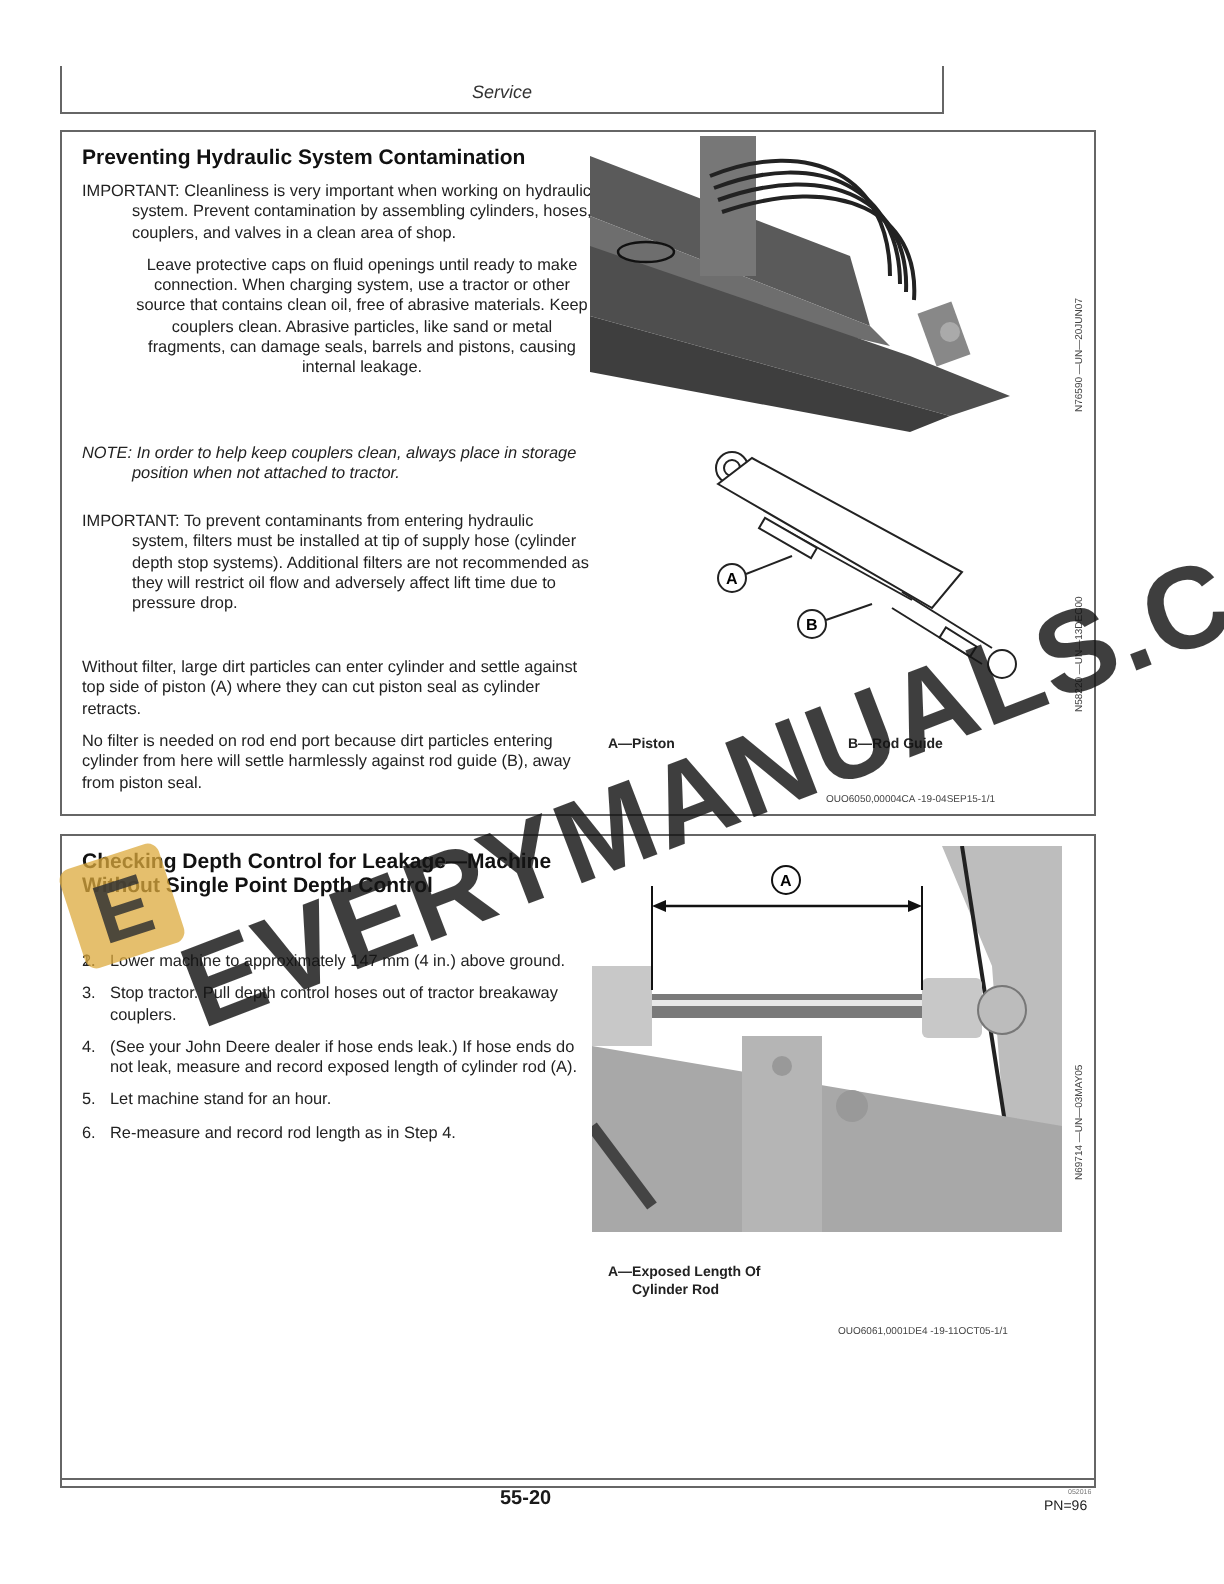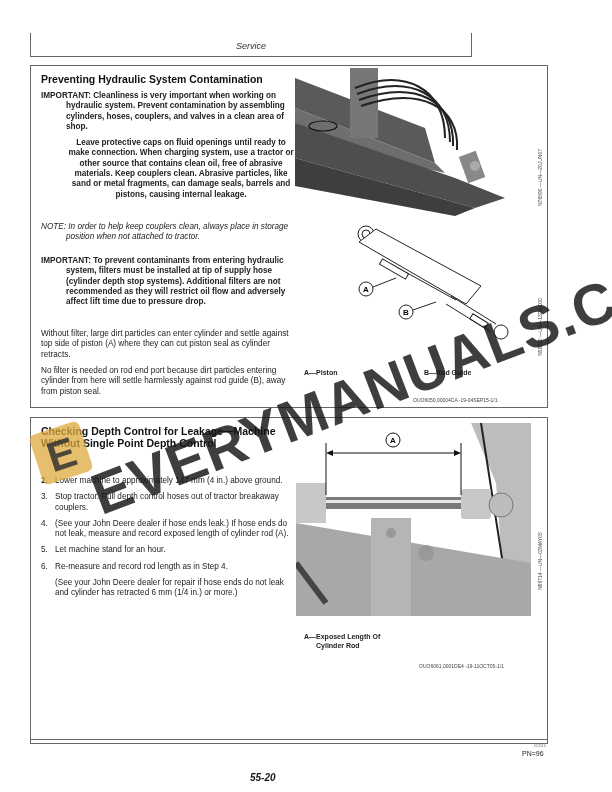--- a/index.html
+++ b/index.html
@@ -7,32 +7,32 @@
          font-family:"Liberation Sans", sans-serif; color:#1a1a1a; }
   .abs { position:absolute; }
   .header-box { left:30px; top:33px; width:442px; height:24px;
                 border-left:1px solid #666; border-right:1px solid #666; border-bottom:1px solid #666; box-sizing:border-box; }
   .header-title { position:absolute; left:0; right:0; top:8px; text-align:center; font-style:italic; font-size:9px; color:#333; }
   .section { left:30px; width:518px; border:1px solid #666; box-sizing:border-box; }
   .s1 { top:65px; height:343px; }
   .s2 { top:417px; height:327px; }
   .sec-title { position:absolute; font-weight:bold; font-size:10.5px; line-height:12px; color:#111; }
   .txt { position:absolute; font-size:8.2px; line-height:10.3px; color:#222; }
-  .bold { font-weight:bold; }
+  .bold { font-weight:normal; }
   .ital { font-style:italic; }
   .indent { padding-left:25px; text-indent:-25px; }
   .para { margin:0 0 6px 0; }
   .olist { margin:0; padding:0; list-style:none; }
   .olist li { position:relative; padding-left:14px; margin-bottom:6px; }
   .olist li .num { position:absolute; left:0; top:0; }
   .vert-id { position:absolute; font-size:5px; color:#444; transform:rotate(-90deg); transform-origin:left top; white-space:nowrap; }
   .ref-id { position:absolute; font-size:5px; color:#444; white-space:nowrap; }
   .caption { position:absolute; font-size:7px; font-weight:bold; line-height:9px; color:#222; }
   .footer-line { left:30px; top:739px; width:517px; height:0; border-top:1px solid #666; }
-  .page-num { left:250px; top:772px; font-weight:bold; font-size:10px;font-style:italic; }
+  .page-num { left:250px; top:744px; font-weight:bold; font-size:10px; }
   .pn { left:522px; top:750px; font-size:7px; color:#222; }
   .pn-small { left:534px; top:744px; font-size:3.5px; color:#777; }
   .watermark { position:absolute; left:60px; top:300px; font-family:"Liberation Sans", sans-serif; font-weight:bold;
                font-size:58px; color:rgba(20,20,20,0.82); transform:rotate(-21deg); transform-origin:left top; letter-spacing:1px; white-space:nowrap; }
   .wm-logo { position:absolute; left:35px; top:427px; width:52px; height:52px; background:rgba(220,170,60,0.75);
              border-radius:6px; transform:rotate(-18deg); }
   .wm-logo span { position:absolute; left:12px; top:4px; font-size:42px; font-weight:bold; color:rgba(50,50,50,0.85); }
 </style>
 </head>
 <body>
@@ -110,21 +110,20 @@
   <div class="sec-title" style="left:10px; top:7px; width:245px;">Checking Depth Control for Leakage—Machine Without Single Point Depth Control</div>
 
   <div class="txt" style="left:10px; top:52px; width:255px;">
     <ul class="olist">
       <li><span class="num">1.</span></li>
       <li><span class="num">2.</span><span>Lower machine to approximately 147 mm (4 in.) above ground.</span></li>
       <li><span class="num">3.</span><span>Stop tractor. Pull depth control hoses out of tractor breakaway couplers.</span></li>
       <li><span class="num">4.</span><span>(See your John Deere dealer if hose ends leak.) If hose ends do not leak, measure and record exposed length of cylinder rod (A).</span></li>
       <li><span class="num">5.</span><span>Let machine stand for an hour.</span></li>
       <li><span class="num">6.</span><span>Re-measure and record rod length as in Step 4.</span></li>
-      <li>(See your John Deere dealer for repair if hose ends do not leak and cylinder has retracted 6 mm (1/4 in.) or more.)</li>
     </ul>
   </div>
 
   <div class="abs" style="left:265px; top:5px; width:235px; height:193px; background:#cfcfcf; overflow:hidden;">
     <svg width="235" height="193" viewBox="0 0 235 193">
       <rect x="0" y="0" width="235" height="193" fill="#ffffff"></rect>
       <polygon points="175,0 235,0 235,193 210,193 200,60" fill="#bdbdbd"></polygon>
       <line x1="185" y1="0" x2="215" y2="193" stroke="#222" stroke-width="2"></line>
       <rect x="0" y="60" width="30" height="40" fill="#c8c8c8"></rect>
       <rect x="30" y="74" width="140" height="12" fill="#7a7a7a"></rect>

